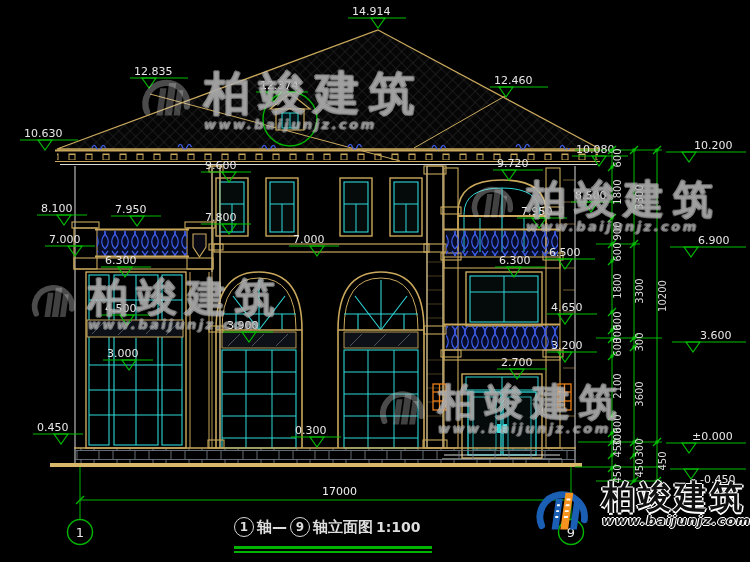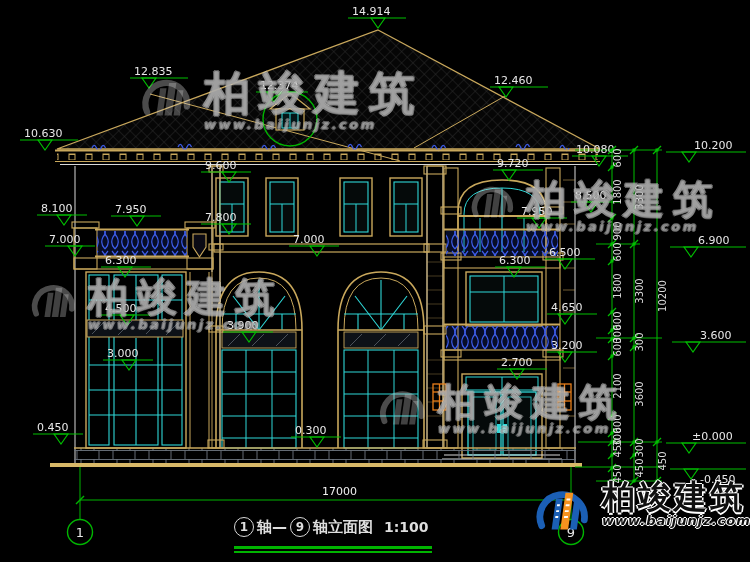--- a/index.html
+++ b/index.html
@@ -21,21 +21,21 @@
   .wm.brand .wm-txt{color:#101010;letter-spacing:3px;
     text-shadow:1.5px 0 #fff,-1.5px 0 #fff,0 1.5px #fff,0 -1.5px #fff;}
   .wm.brand .wm-site{color:#101010;letter-spacing:1px;
     text-shadow:1.2px 0 #fff,-1.2px 0 #fff,0 1.2px #fff,0 -1.2px #fff;}
 
   
   .titlebar{position:absolute;left:234px;top:517px;z-index:2;display:flex;align-items:center;gap:3px;
     color:#DEDEDE;font-size:15px;font-weight:bold;white-space:nowrap;}
   .circ{display:inline-flex;align-items:center;justify-content:center;width:18px;height:18px;
     border:1.5px solid #D8D8D8;border-radius:50%;font-size:12px;}
-  .scale{margin-left:8px;font-size:14px;}
+  .scale{font-size:14px;}
   .title-underline{position:absolute;left:234px;top:546px;width:198px;z-index:2;}
   .title-underline .b1{height:3px;background:#00B400;}
   .title-underline .b2{height:2px;background:#00B400;margin-top:2px;}
 </style>
 </head>
 <body>
 
 <div id="stage">
 
 <svg id="dwg" width="750" height="562" viewBox="0 0 750 562">

